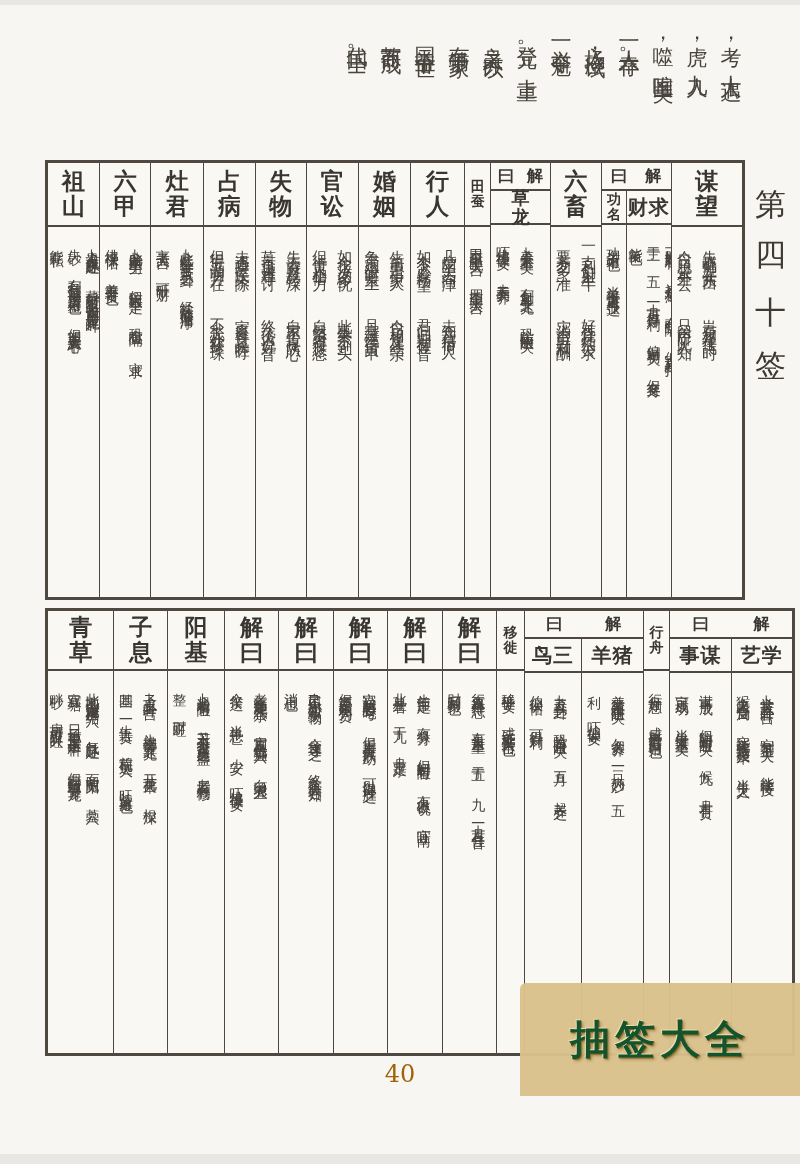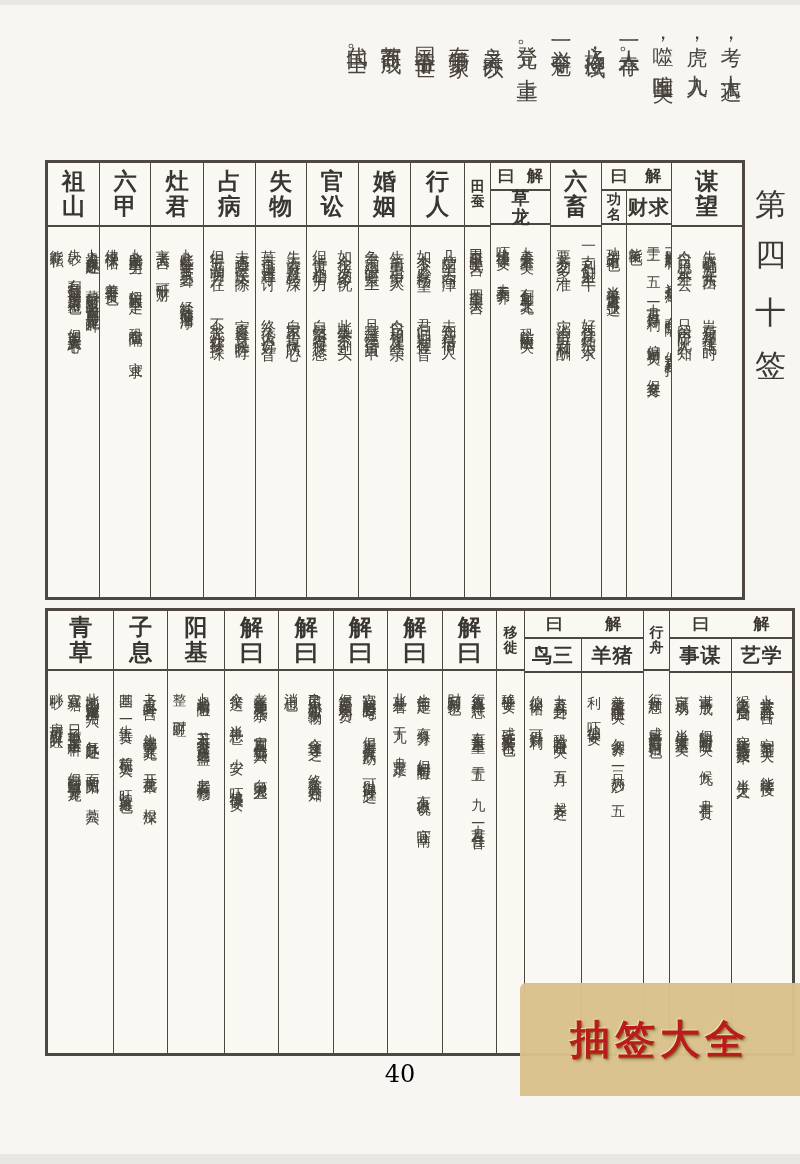--- a/index.html
+++ b/index.html
@@ -48,25 +48,25 @@
   .tbody { flex:1; overflow:hidden; padding-top:11px; }
   .cellv { writing-mode:vertical-rl; text-orientation:upright; height:100%;
     padding-right:3px; box-sizing:border-box; }
   .ln { font-size:14px; letter-spacing:2.2px; line-height:24px; word-spacing:7px; color:#45413b; }
   .ln.poem { font-size:15px; letter-spacing:4.5px; line-height:25px; word-spacing:15px; }
   .ln.tight { line-height:18px; }
 
   .watermark { position:absolute; left:520px; top:983px; width:280px; height:113px;
     background:rgba(217,193,139,0.97); display:flex; align-items:center; justify-content:center;
     border-radius:6px 0 0 0; }
-  .watermark span { font-size:40px; font-weight:bold; letter-spacing:5px; color:#b91c1c;
+  .watermark span { font-size:40px; font-weight:bold; letter-spacing:5px; color:#14532d;
     text-shadow:-1px -1px 0 #ecdfae, 1px 1px 0 #8d6d24, 2px 2px 3px rgba(90,65,10,0.45); }
 
   .pageno { position:absolute; top:1060px; left:320px; width:160px; text-align:center;
-    font-family:"DejaVu Serif", serif; font-size:24px; color:#000000; }
+    font-family:"DejaVu Serif", serif; font-size:24px; color:#a16207; }
 </style>
 </head>
 <body>
 
 <div class="page">
   <div class="edge-top"></div>
 
   <div class="top-text" id="topText">
       <div class="top-col">考，十人遇</div>
       <div class="top-col">虎，九人</div>

